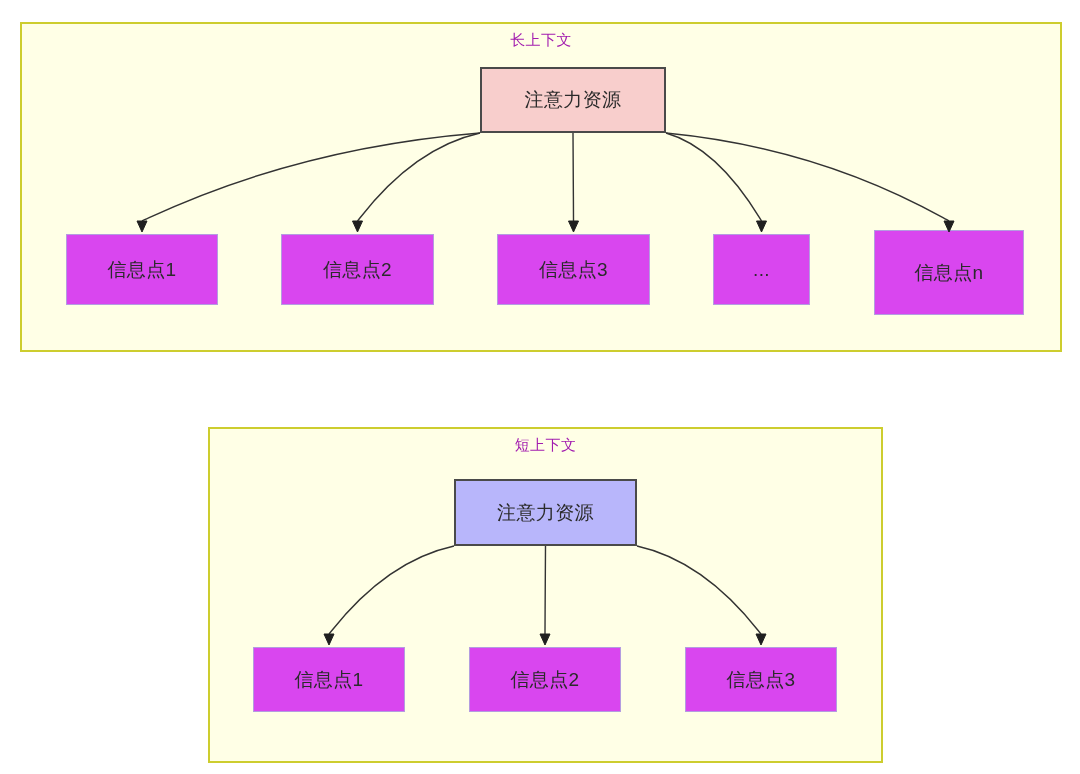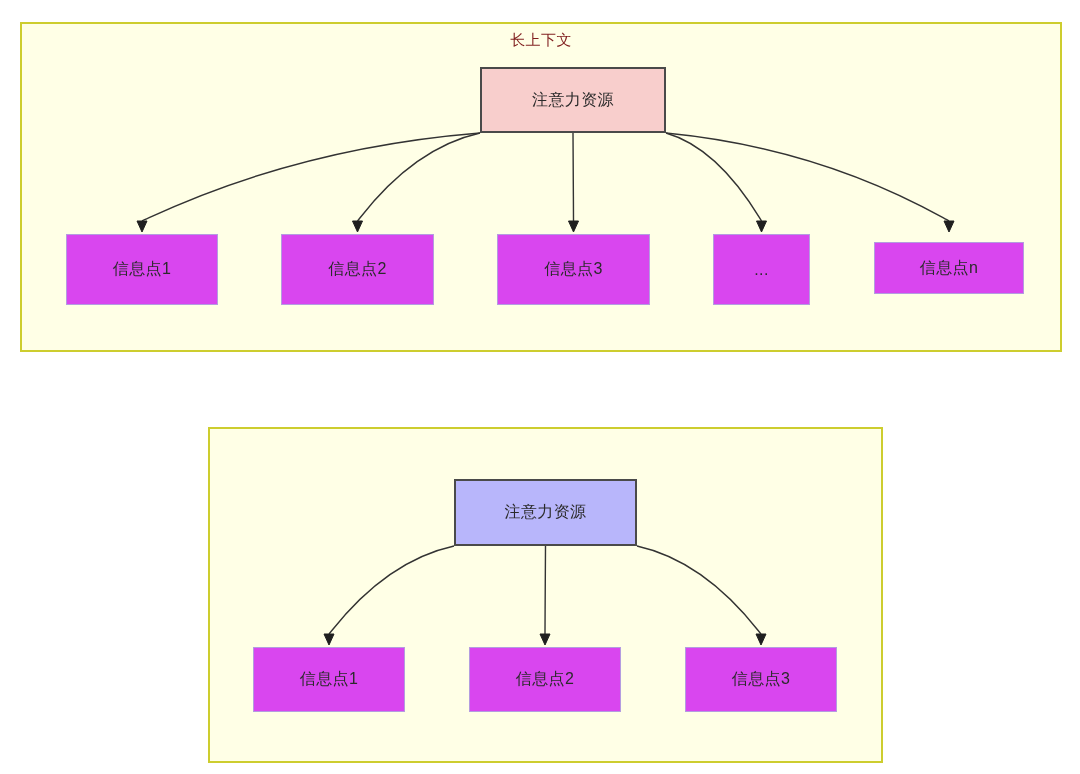--- a/index.html
+++ b/index.html
@@ -24,31 +24,31 @@
   .group-box {
     position: absolute;
     background: #ffffe6;
     border: 2px solid #cdcd2e;
     box-sizing: border-box;
   }
   .group-title {
     position: absolute;
     text-align: center;
     font-size: 15px;
-    color: #7f1d1d;
+    color: #a21caf;
     letter-spacing: 0.4px;
     white-space: nowrap;
   }
   .node {
     position: absolute;
     box-sizing: border-box;
     display: flex;
     align-items: center;
     justify-content: center;
-    font-size: 16px;
+    font-size: 19px;
     color: #2b2b2b;
     letter-spacing: 0.4px;
     white-space: nowrap;
   }
   .node-attention-long {
     background: #f8cecc;
     border: 2px solid #4a4a4a;
   }
   .node-attention-short {
     background: #b8b6fb;
@@ -85,23 +85,24 @@
 
   <div class="group-box" style="left: 20px; top: 22px; width: 1042px; height: 330px;"></div>
   <div class="group-title" style="left: 20px; top: 31px; width: 1042px;">长上下文</div>
 
   <div class="node node-attention-long" style="left: 480px; top: 67px; width: 186px; height: 66px;">注意力资源</div>
 
   <div class="node node-info" style="left: 66px; top: 234px; width: 152px; height: 71px;">信息点1</div>
   <div class="node node-info" style="left: 281px; top: 234px; width: 153px; height: 71px;">信息点2</div>
   <div class="node node-info" style="left: 497px; top: 234px; width: 153px; height: 71px;">信息点3</div>
   <div class="node node-info" style="left: 713px; top: 234px; width: 97px; height: 71px;">...</div>
-  <div class="node node-info" style="left: 874px; top: 242px; width: 150px; height: 52px;">信息点n</div>
+  <div class="node node-info" style="left: 874px; top: 230px; width: 150px; height: 85px;">信息点n</div>
 
   <div class="group-box" style="left: 208px; top: 427px; width: 675px; height: 336px;"></div>
+  <div class="group-title" style="left: 208px; top: 436px; width: 675px;">短上下文</div>
 
   <div class="node node-attention-short" style="left: 454px; top: 479px; width: 183px; height: 67px;">注意力资源</div>
 
   <div class="node node-info" style="left: 253px; top: 647px; width: 152px; height: 65px;">信息点1</div>
   <div class="node node-info" style="left: 469px; top: 647px; width: 152px; height: 65px;">信息点2</div>
   <div class="node node-info" style="left: 685px; top: 647px; width: 152px; height: 65px;">信息点3</div>
 
   <svg class="edges" viewBox="0 0 1080 774" id="edge-layer">
       <path d="M 480 133 C 283.96000000000004 148.84, 162.28 212.2, 142 221"></path>
       <polygon class="arrowhead" points="137,221 147,221 142,232"></polygon>

